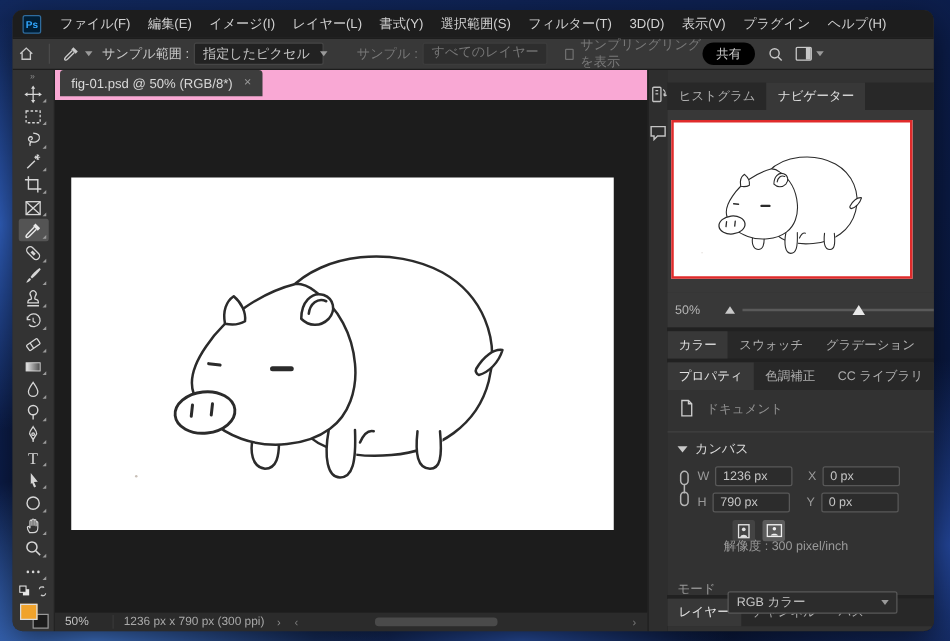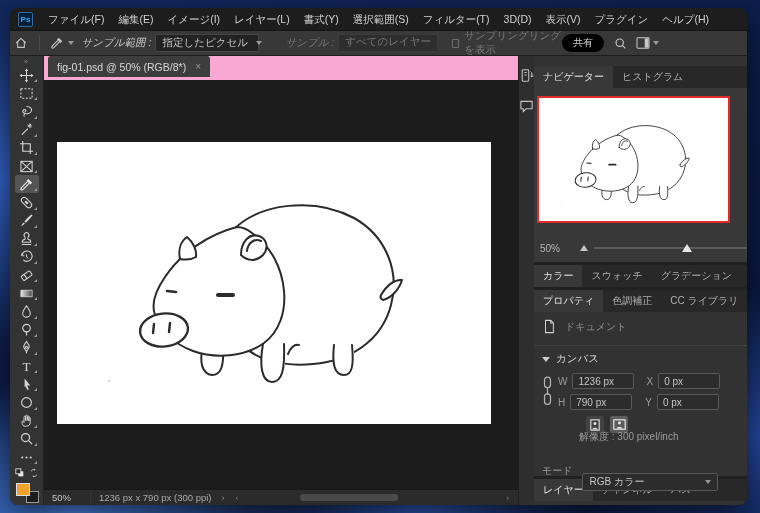--- a/index.html
+++ b/index.html
@@ -22,21 +22,21 @@
   
   .titlebar { height:22px; background:#1d1d1d; display:flex; align-items:center; flex:0 0 auto; }
   .ps-logo { width:15px; height:15px; margin:0 8px 0 8px; background:#001e36; border:1px solid #2f6c9e;
     border-radius:2px; color:#31a8ff; font-size:8px; font-weight:bold; display:flex; align-items:center; justify-content:center; }
   .menus { display:flex; align-items:center; height:100%; }
   .menu-item { color:#d2d2d2; font-size:10.5px; padding:0 7px; line-height:22px; white-space:nowrap; cursor:default; }
   
   .optionsbar { height:26px; background:#383838; border-top:1px solid #141414; border-bottom:1px solid #1d1d1d;
     display:flex; align-items:center; flex:0 0 auto; font-size:10.5px; color:#c8c8c8; }
   .opt-sep { width:1px; height:16px; background:#4a4a4a; margin:0 6px; }
-  .opt-label { white-space:nowrap; margin:0 4px;font-style:italic; }
+  .opt-label { white-space:nowrap; margin:0 4px; }
   .opt-label.disabled, .opt-check-label { color:#787878; }
   .opt-select { height:18px; background:#222; border:1px solid #454545; border-radius:2px; display:flex;
     align-items:center; padding:0 6px; gap:8px; white-space:nowrap; }
   .opt-select.disabled { color:#767676; background:#2e2e2e; border-color:#3c3c3c;flex-direction:column; }
   .chev { width:0; height:0; border-left:3.5px solid transparent; border-right:3.5px solid transparent;
     border-top:4px solid #9a9a9a; display:inline-block; }
   .opt-check { width:9px; height:9px; border:1px solid #6e6e6e; border-radius:1px; margin:0 5px 0 14px; }
   .share-btn { background:#000000; color:#d0d0d0; border-radius:9px; padding:2px 11px; font-size:10px; margin-left:auto; white-space:nowrap; }
   .opt-right { display:flex; align-items:center; gap:9px; margin:0 88px 0 10px; }
   
@@ -422,22 +422,22 @@
           </svg>
         <svg width="15" height="14" viewBox="0 0 16 15" fill="none" stroke="#c4c4c4" stroke-width="1.2">
             <path d="M2 2.5 H14 V10.5 H7.5 L4.5 13.5 V10.5 H2 Z"></path>
           </svg>
       </div>
       <div class="panels">
 
         <div class="pgroup">
           <div class="dock-top">»</div>
           <div class="ptabs">
+            <span class="ptab">ヒストグラム</span>
             <span class="ptab active">ナビゲーター</span>
-            <span class="ptab">ヒストグラム</span>
 
           </div>
           <div class="nav-body">
             <div class="nav-proxy">
               <svg width="189" height="123" viewBox="0 0 434 282" preserveAspectRatio="none">
                   <use href="#pig"></use>
                 </svg>
             </div>
           </div>
           <div class="nav-zoomrow">

